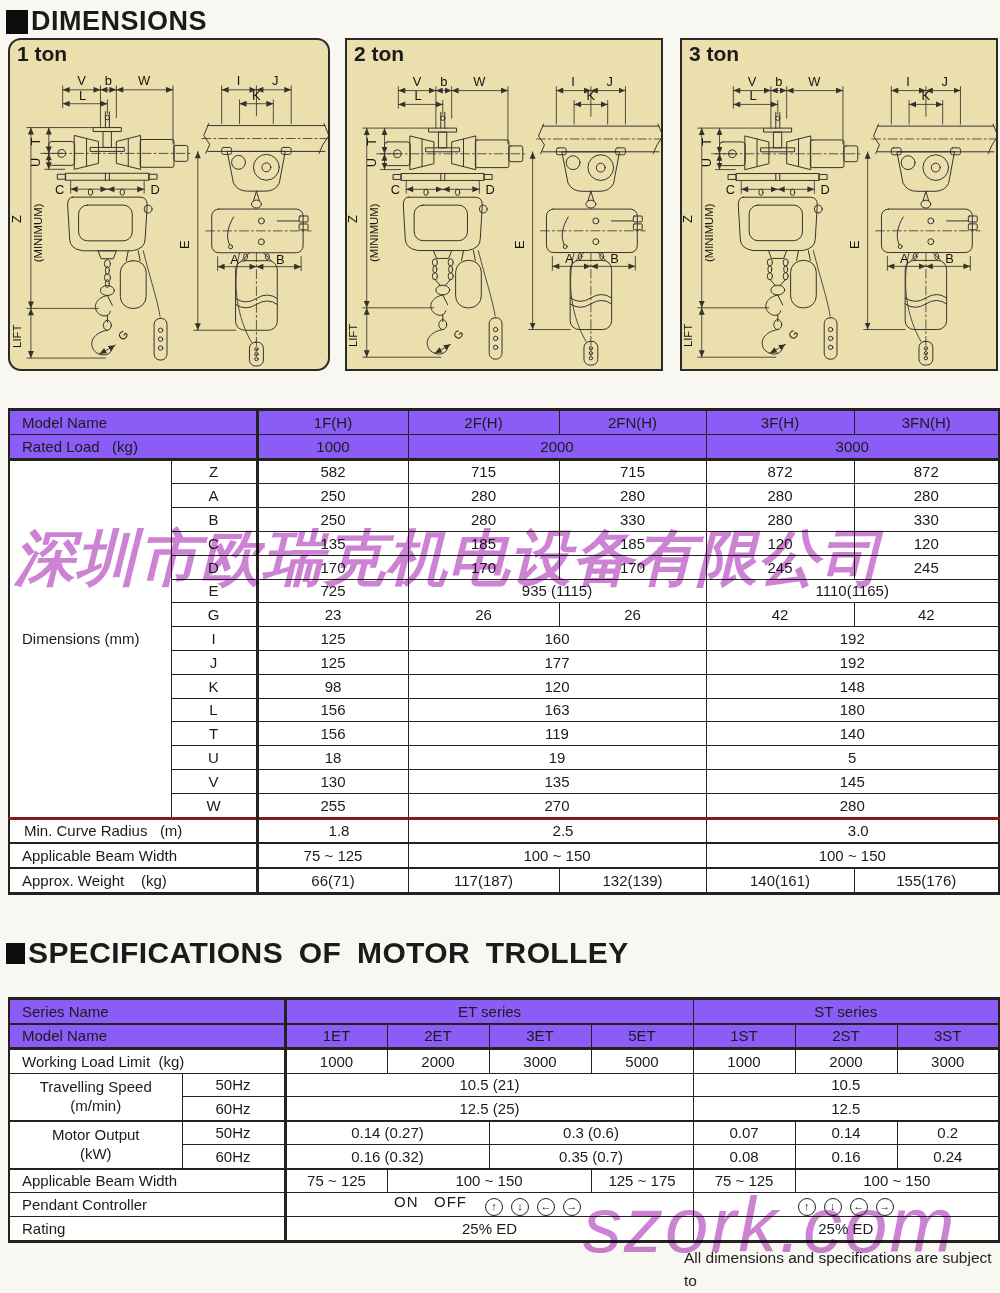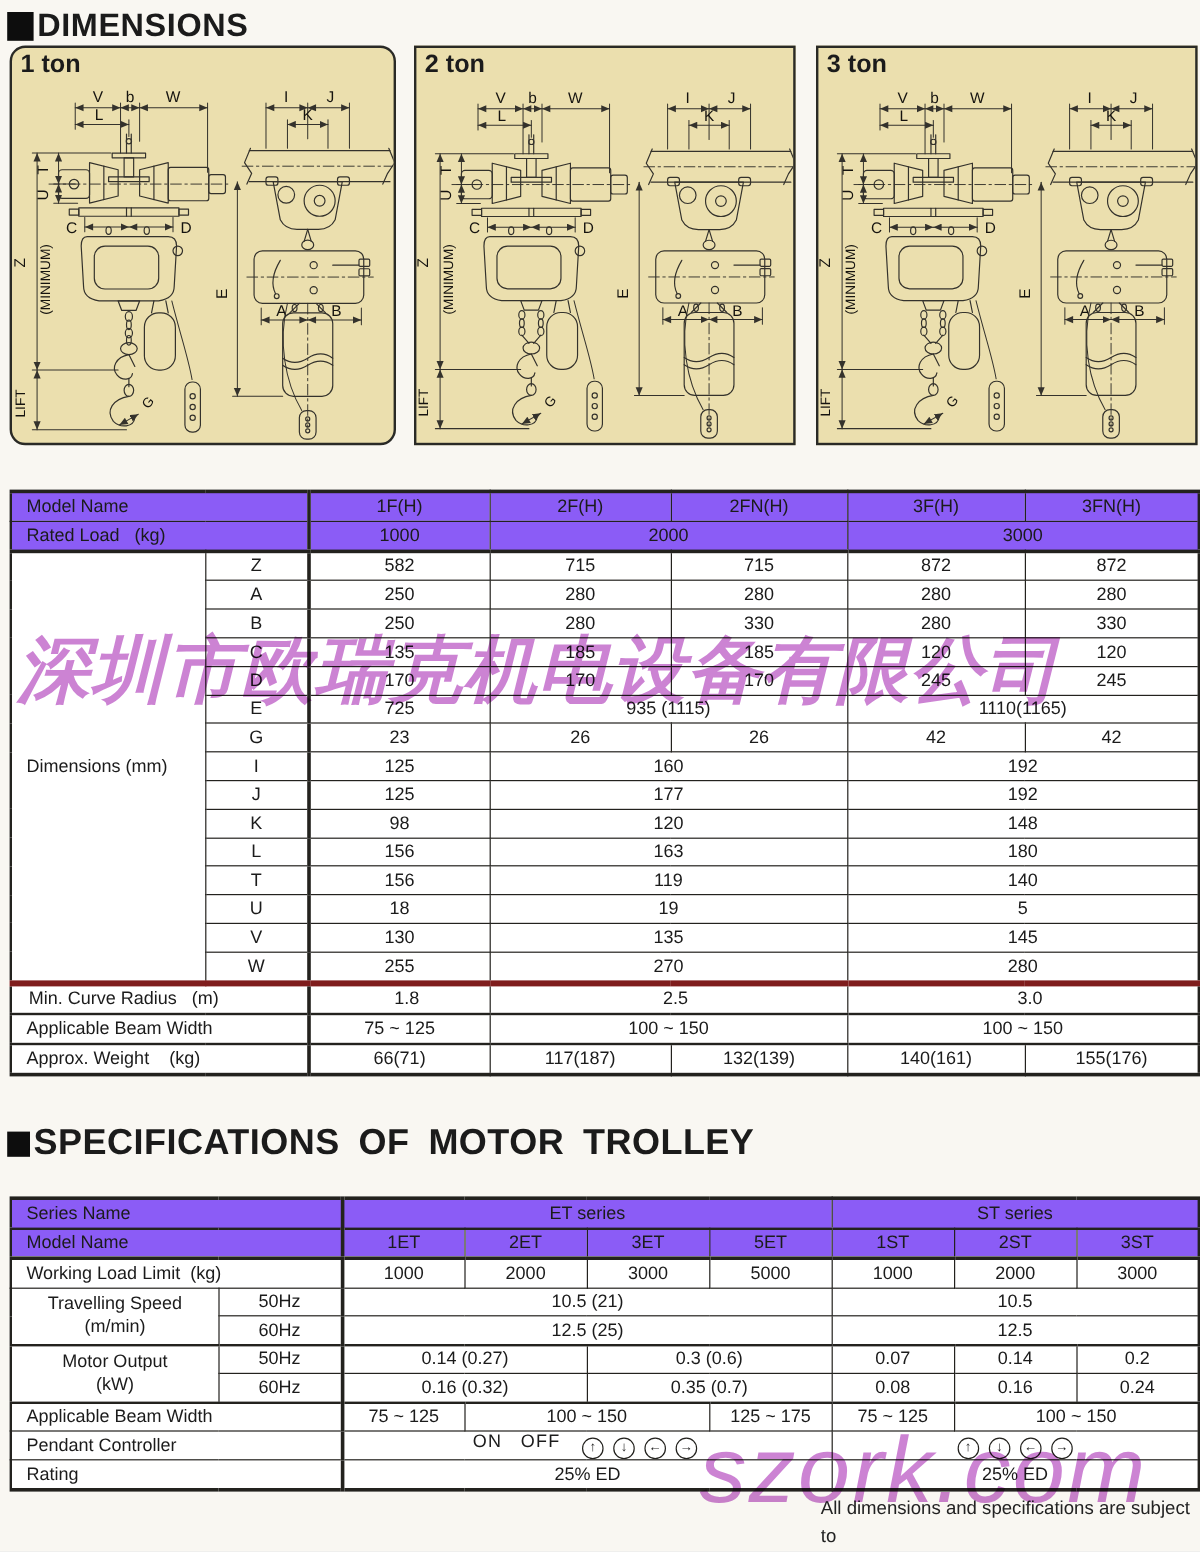--- a/index.html
+++ b/index.html
@@ -38,21 +38,21 @@
   td.lbl{text-align:left;padding-left:12px;white-space:pre;}
   tr.tan td{background:#8b5cf6;}
   td.vl{border-left:3px solid #23221e;}
 
   
   #dims-table{left:8px;top:408px;width:990px;border:2px solid #23221e;border-top-width:3px;border-bottom-width:3px;}
   #dims-table td{height:22.8px;}
   #dims-table tr.rated td{border-bottom:3px solid #23221e;}
   #dims-table td.grp{text-align:left;padding-left:12px;vertical-align:middle;}
   #dims-table tr.extra td{border-top:2px solid #23221e;}
-  #dims-table tr.extra.first td{border-top:5px solid #7f1d1d;padding-left:14px;}
+  #dims-table tr.extra.first td{border-top:3px solid #7f1d1d;padding-left:14px;}
 
   
   #spec-table{left:8px;top:997px;width:990px;border:2px solid #23221e;border-top-width:3px;border-bottom-width:3px;}
   #spec-table td{height:22.5px;}
   #spec-table tr.series td{border-bottom:2px solid #23221e;}
   #spec-table tr.model td{border-bottom:3px solid #23221e;}
   #spec-table tr.bt2 td{border-top:2px solid #23221e;}
   #spec-table td.lbl2{text-align:center;vertical-align:middle;line-height:1.25;}
   .circ{display:inline-block;width:16px;height:16px;border:1.4px solid #23221e;border-radius:50%;
         font-size:11px;line-height:15px;text-align:center;margin:0 4px;vertical-align:-3px;}

